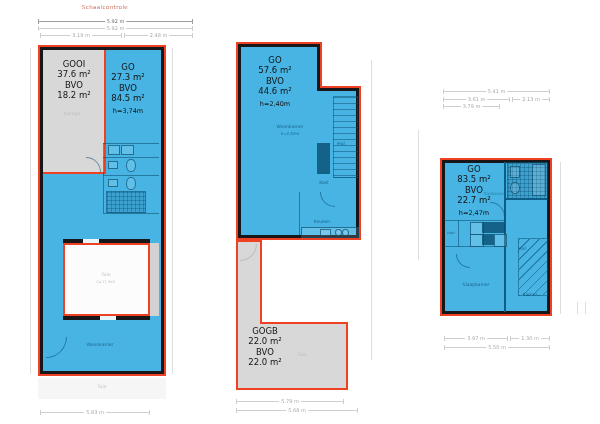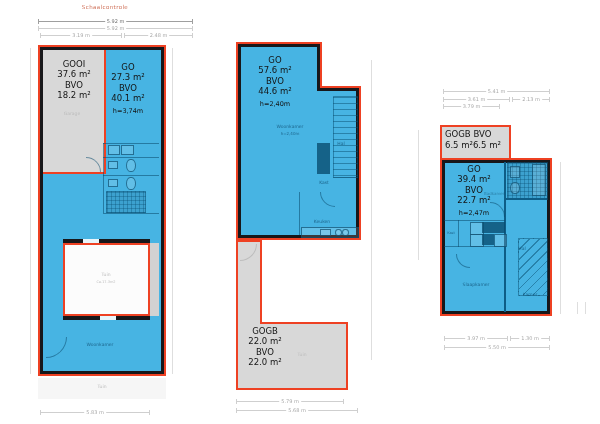--- a/index.html
+++ b/index.html
@@ -88,21 +88,21 @@
       <div>37.6 m²</div>
       <div>BVO</div>
       <div>18.2 m²</div>
     </div>
     <div class="rl gray" style="left:34px;top:66px">Garage</div>
 
     <div class="ab" style="left:60px;top:17px;width:60px">
       <div>GO</div>
       <div>27.3 m²</div>
       <div>BVO</div>
-      <div>40.1 m²</div>
+      <div>84.5 m²</div>
       <div class="h">h=3,74m</div>
     </div>
 
     <div class="il" style="left:65px;top:98px;width:56px;height:1px"></div>
     <div class="il" style="left:65px;top:98px;width:1px;height:70px"></div>
     <div class="fx" style="left:70px;top:100px;width:10px;height:8px"></div>
     <div class="fx" style="left:83px;top:100px;width:11px;height:8px"></div>
     <div class="il" style="left:65px;top:112px;width:56px;height:1px"></div>
     <div class="fx" style="left:70px;top:116px;width:8px;height:6px"></div>
     <div class="fx oval" style="left:88px;top:114px;width:8px;height:11px"></div>
@@ -199,37 +199,28 @@
   <div class="dimh" style="left:443px;top:99px;width:67px">
     <span>3.61 m</span>
     </div>
   <div class="dimh" style="left:512px;top:99px;width:38px">
     <span>2.13 m</span>
     </div>
   <div class="dimh" style="left:443px;top:106px;width:57px">
     <span>3.79 m</span>
     </div>
 
-  <div class="gbox" style="left:440px;top:125px;width:64px;height:29px">
-    <div>
-      <span>GOGB</span>
-      <span>BVO</span>
-    </div>
-    <div>
-      <span>6.5 m²</span><span>6.5 m²</span>
-    </div>
-  </div>
 
   <div class="abs" style="left:440px;top:158px;width:112px;height:158px">
     <div class="redframe" style="left:0;top:0;width:108px;height:154px"></div>
     <div class="bluefill" style="left:5px;top:5px;width:102px;height:148px"></div>
 
     <div class="ab" style="left:4px;top:6px;width:60px">
       <div>GO</div>
-      <div>39.4 m²</div>
+      <div>83.5 m²</div>
       <div>BVO</div>
       <div>22.7 m²</div>
       <div class="h">h=2,47m</div>
     </div>
     <div class="rl faint" style="left:44px;top:33px">Badkamer</div>
 
     <div class="il2" style="left:64px;top:4px;width:2px;height:150px"></div>
     <div class="tiles" style="left:67px;top:4px;width:39px;height:36px"></div>
     <div class="fx" style="left:70px;top:8px;width:8px;height:10px"></div>
     <div class="fx oval" style="left:70px;top:24px;width:8px;height:10px"></div>

